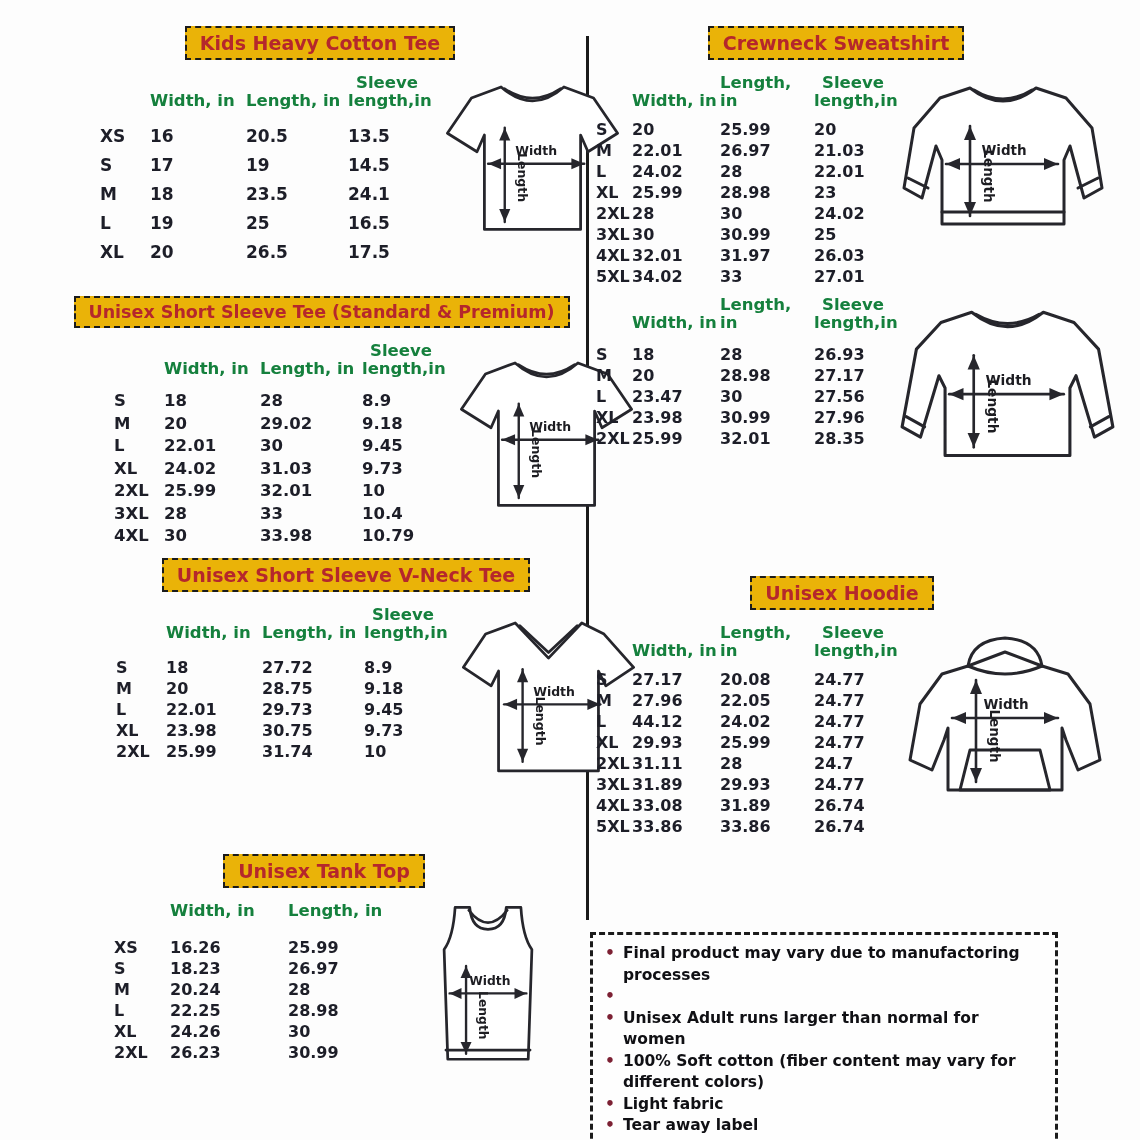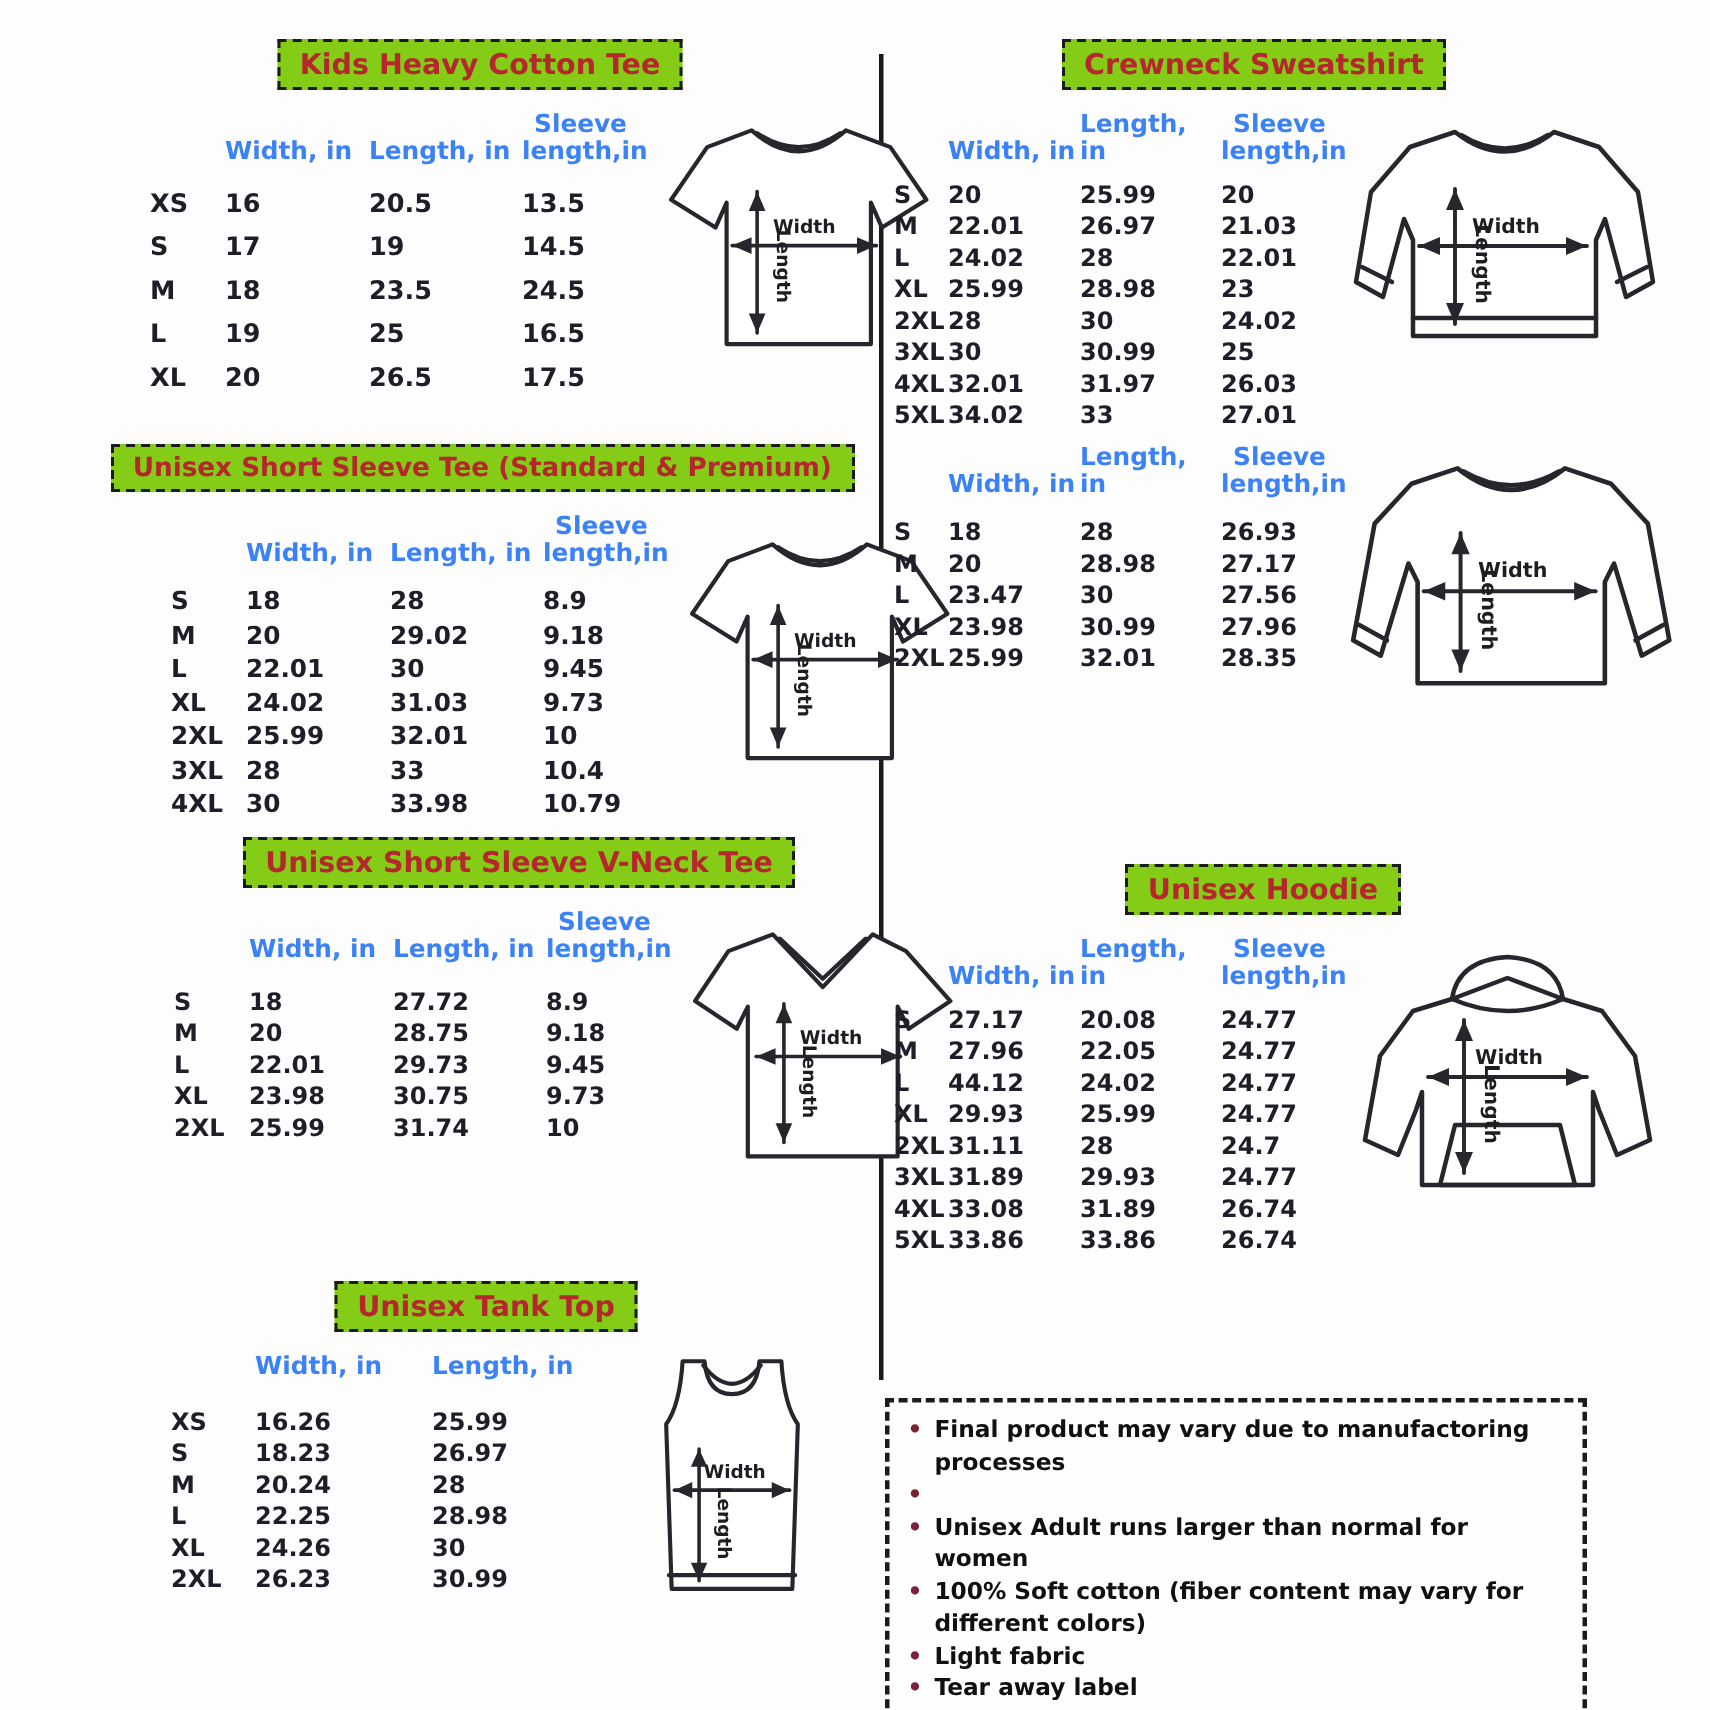--- a/index.html
+++ b/index.html
@@ -5,33 +5,33 @@
   html,body{margin:0;padding:0;}
   body{
     width:1140px;height:1140px;position:relative;overflow:hidden;
     background:#fdfdfd;
     font-family:"DejaVu Sans","Liberation Sans",sans-serif;
     color:#22242e;
   }
   .panel{position:absolute;}
   .title-box{
     display:table;margin:0 auto 14px auto;
-    border:2px dashed #1b1b1b;background:#84cc16;
+    border:2px dashed #1b1b1b;background:#eab308;
     padding:4px 13px;
     color:#b5272c;font-weight:bold;font-size:19px;white-space:nowrap;
   }
   .title-sm{font-size:17.5px;padding-left:12px;}
   .content{display:flex;align-items:flex-start;}
   .tablewrap{flex:0 0 auto;}
   .thead,.tbody{display:grid;}
   .t3{grid-template-columns:50px 96px 102px 92px;}
   .t3r{grid-template-columns:36px 88px 94px 84px;}
   .t2{grid-template-columns:56px 118px 110px;}
   .thead{align-items:end;}
-  .hdr{color:#3b82f6;font-weight:bold;font-size:16.5px;line-height:1.1;}
+  .hdr{color:#15803d;font-weight:bold;font-size:16.5px;line-height:1.1;}
   .hdr.sleeve{width:78px;text-align:center;}
   .mb16{margin-bottom:16px;} .mb10{margin-bottom:10px;} .mb18{margin-bottom:18px;} .mb13{margin-bottom:13px;}
   .tbody{font-weight:bold;color:#1d1e28;}
   .rows-29{grid-auto-rows:29px;font-size:17px;}
   .rows-22{grid-auto-rows:22.5px;font-size:16.5px;}
   .rows-21{grid-auto-rows:21px;font-size:16px;}
   .size{color:#1d1e28;}
   .divider{position:absolute;left:586px;top:36px;width:3px;height:884px;background:#1a1a1a;}
   .garment{flex:0 0 auto;margin-left:auto;}
   .garment path,.garment line{stroke:#26262c;fill:none;stroke-width:3;stroke-linejoin:round;stroke-linecap:round;}
@@ -68,21 +68,21 @@
           <span>16</span>
           <span>20.5</span>
           <span>13.5</span>
         <span class="size">S</span>
           <span>17</span>
           <span>19</span>
           <span>14.5</span>
         <span class="size">M</span>
           <span>18</span>
           <span>23.5</span>
-          <span>24.5</span>
+          <span>24.1</span>
         <span class="size">L</span>
           <span>19</span>
           <span>25</span>
           <span>16.5</span>
         <span class="size">XL</span>
           <span>20</span>
           <span>26.5</span>
           <span>17.5</span>
       </div>
     </div>

